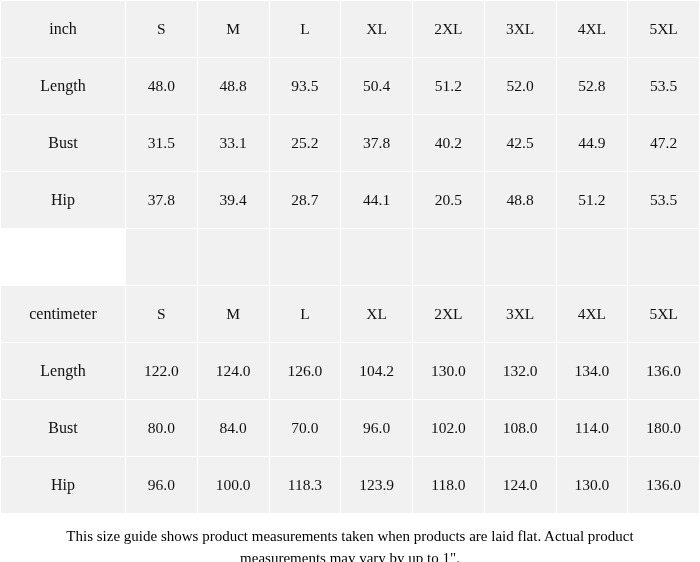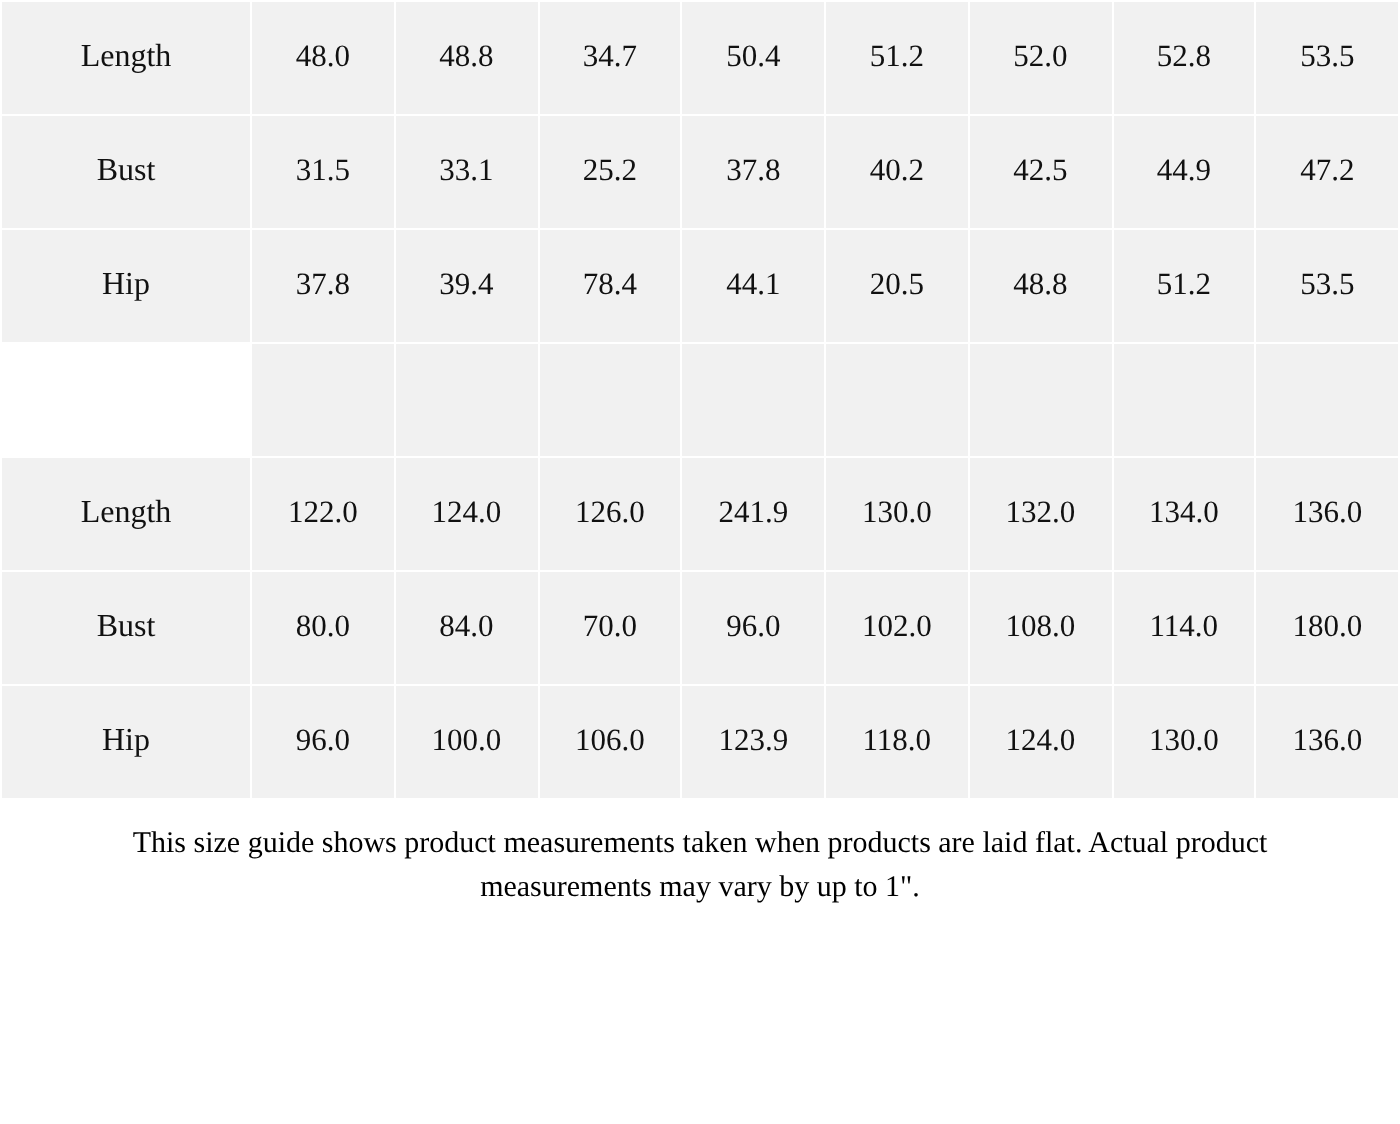--- a/index.html
+++ b/index.html
@@ -63,26 +63,37 @@
   }
 </style>
 </head>
 <body>
 
 <div class="size-guide">
 
   <table class="size-table">
     <tbody>
 
+      <tr>
+        <td class="label-cell">inch</td>
+        <td>S</td>
+        <td>M</td>
+        <td>L</td>
+        <td>XL</td>
+        <td>2XL</td>
+        <td>3XL</td>
+        <td>4XL</td>
+        <td>5XL</td>
+      </tr>
 
       <tr>
         <td class="label-cell">Length</td>
         <td>48.0</td>
         <td>48.8</td>
-        <td>34.7</td>
+        <td>93.5</td>
         <td>50.4</td>
         <td>51.2</td>
         <td>52.0</td>
         <td>52.8</td>
         <td>53.5</td>
       </tr>
 
       <tr>
         <td class="label-cell">Bust</td>
         <td>31.5</td>
@@ -92,47 +103,58 @@
         <td>40.2</td>
         <td>42.5</td>
         <td>44.9</td>
         <td>47.2</td>
       </tr>
 
       <tr>
         <td class="label-cell">Hip</td>
         <td>37.8</td>
         <td>39.4</td>
-        <td>78.4</td>
+        <td>28.7</td>
         <td>44.1</td>
         <td>20.5</td>
         <td>48.8</td>
         <td>51.2</td>
         <td>53.5</td>
       </tr>
 
       <tr class="spacer-row">
         <td class="label-cell blank-white"></td>
         <td></td>
         <td></td>
         <td></td>
         <td></td>
         <td></td>
         <td></td>
         <td></td>
         <td></td>
       </tr>
 
+      <tr>
+        <td class="label-cell">centimeter</td>
+        <td>S</td>
+        <td>M</td>
+        <td>L</td>
+        <td>XL</td>
+        <td>2XL</td>
+        <td>3XL</td>
+        <td>4XL</td>
+        <td>5XL</td>
+      </tr>
 
       <tr>
         <td class="label-cell">Length</td>
         <td>122.0</td>
         <td>124.0</td>
         <td>126.0</td>
-        <td>241.9</td>
+        <td>104.2</td>
         <td>130.0</td>
         <td>132.0</td>
         <td>134.0</td>
         <td>136.0</td>
       </tr>
 
       <tr>
         <td class="label-cell">Bust</td>
         <td>80.0</td>
         <td>84.0</td>
@@ -141,21 +163,21 @@
         <td>102.0</td>
         <td>108.0</td>
         <td>114.0</td>
         <td>180.0</td>
       </tr>
 
       <tr>
         <td class="label-cell">Hip</td>
         <td>96.0</td>
         <td>100.0</td>
-        <td>106.0</td>
+        <td>118.3</td>
         <td>123.9</td>
         <td>118.0</td>
         <td>124.0</td>
         <td>130.0</td>
         <td>136.0</td>
       </tr>
 
     </tbody>
   </table>
 

